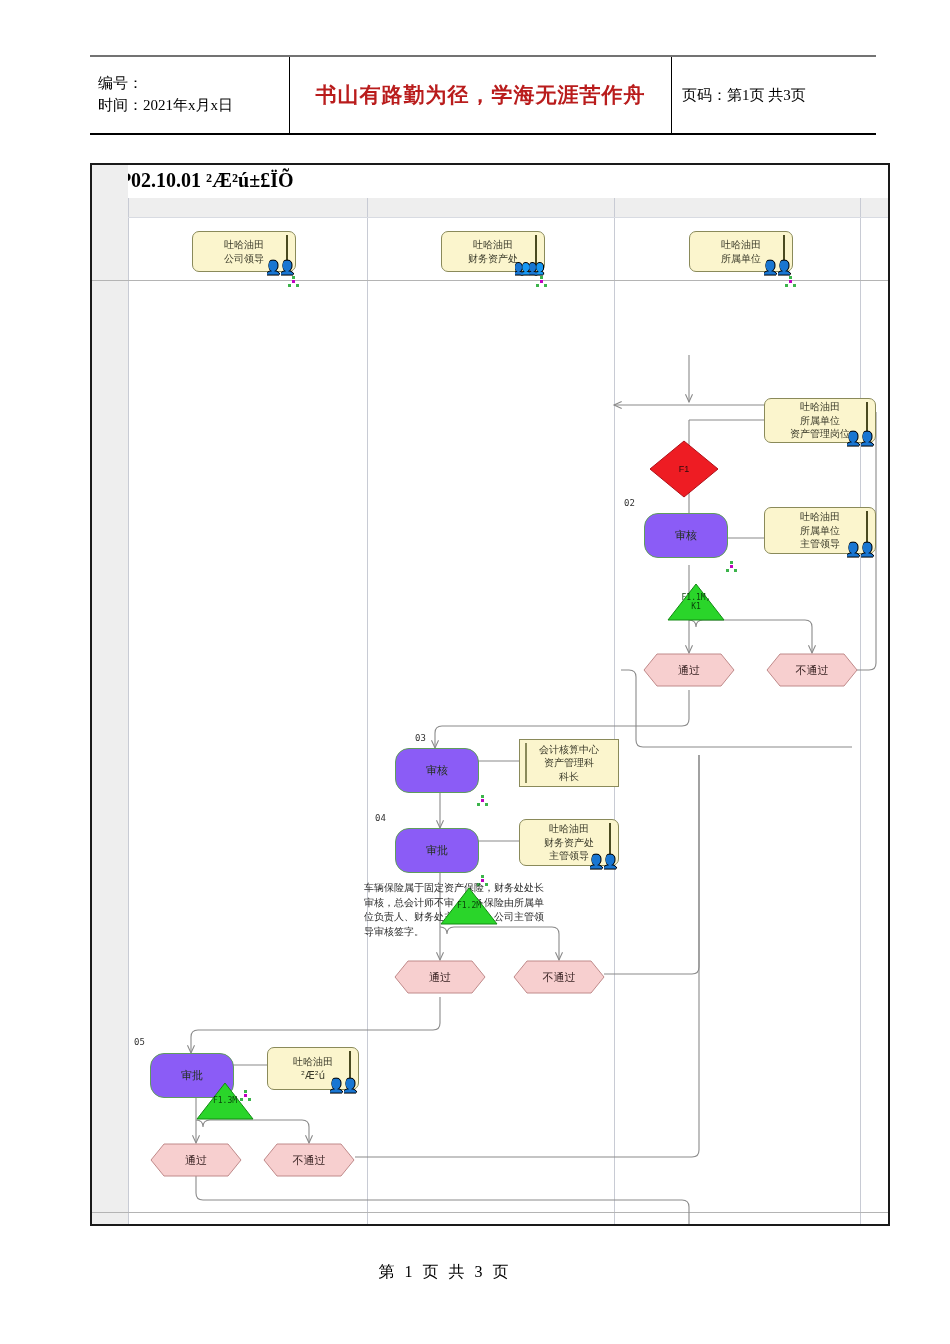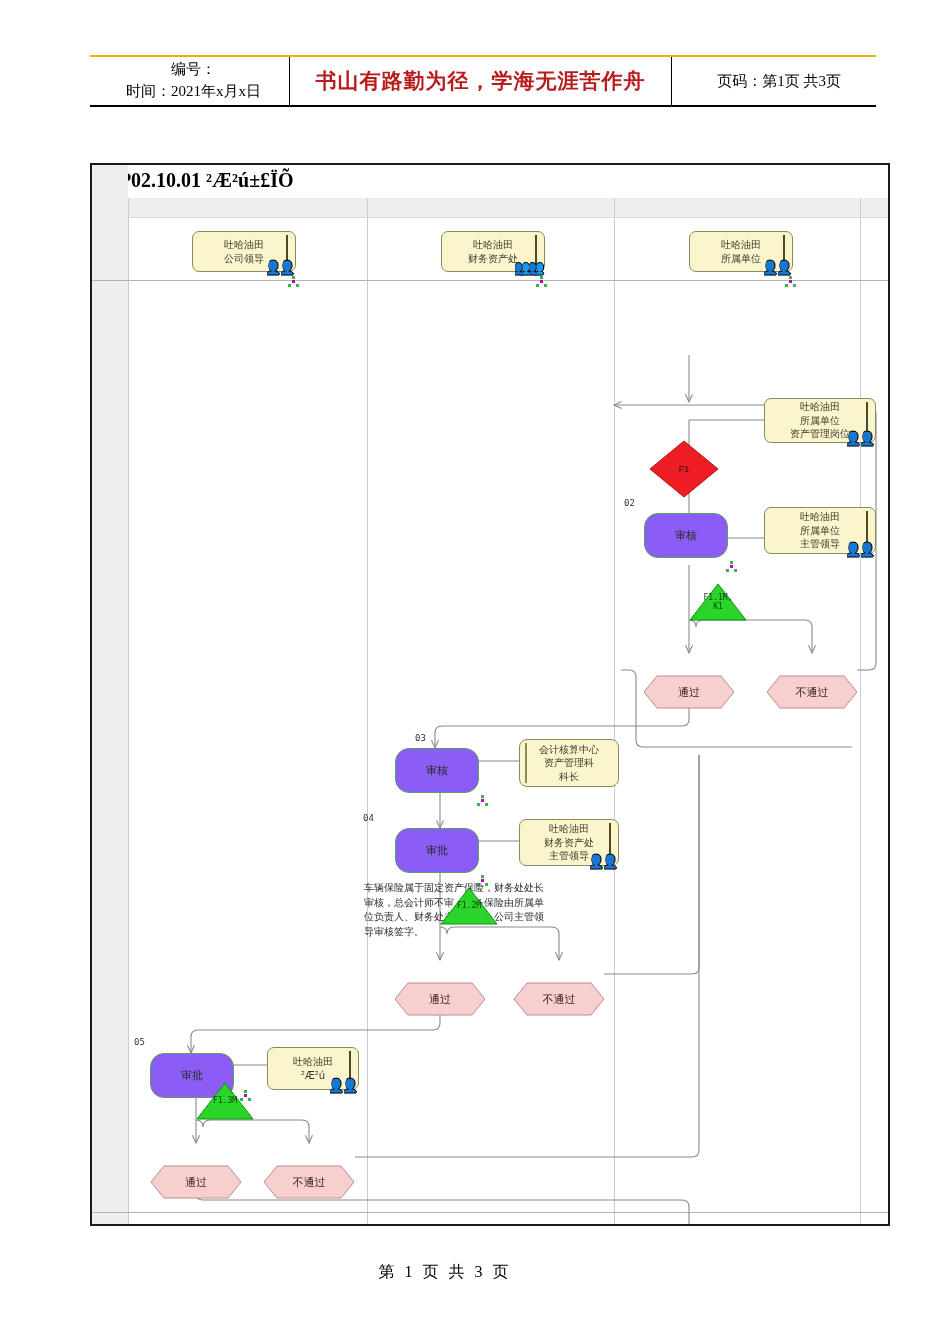--- a/index.html
+++ b/index.html
@@ -13,25 +13,24 @@
   #page {
     position: relative;
     width: 950px; height: 1344px;
     background: #ffffff;
   }
 
   
   .hdr {
     position: absolute;
     left: 90px; top: 55px;
-    width: 786px; height: 52px;
-    border-top: 2px solid #eab308;
+    width: 786px; height: 80px;
+    border-top: 2px solid #737373;
     border-bottom: 2px solid #000;
     display: flex;
-    text-align: center;
   }
   .hdr-cell { display: flex; flex-direction: column; justify-content: center; }
   .hdr-left {
     width: 200px;
     border-right: 1px solid #000;
     padding-left: 8px;
     font-size: 15px;
     line-height: 1.45;
     color: #000;
   }
@@ -103,21 +102,21 @@
     border: 1px solid #8a8a5a;
     border-radius: 7px;
     display: flex; flex-direction: column;
     align-items: center; justify-content: center;
     font-size: 10px;
     line-height: 1.35;
     color: #3a3a2a;
     font-family: "DejaVu Sans", sans-serif;
     text-align: center;
   }
-  .note.sq { border-radius: 8px; }
+  .note.sq { border-radius: 0; }
   .note .bar {
     position: absolute; right: 7px; top: 3px; bottom: 3px; width: 2px;
     background: #4a4a20;
   }
   .note.sq .bar { left: 5px; right: auto; background: #8a8a5a; width: 2px; }
   .note .people {
     position: absolute; right: 1px; bottom: -3px;
     font-size: 13px; line-height: 1; color: #f2d311;
     text-shadow: -0.6px 0 #000, 0.6px 0 #000, 0 -0.6px #000, 0 0.6px #000;
     letter-spacing: -2px;
@@ -130,21 +129,20 @@
     border-radius: 14px;
     display: flex; align-items: center; justify-content: center;
     font-size: 11px; color: #23301f;
     font-family: "DejaVu Sans", sans-serif;
   }
   .hexw {
     position: absolute;
     display: flex; align-items: center; justify-content: center;
     font-size: 11px; color: #3a2424;
     font-family: "DejaVu Sans", sans-serif;
-    margin-top: 22px;
   }
   .hexw svg { position: absolute; left: 0; top: 0; }
   .hexw span { position: relative; z-index: 2; }
 
   .diamond {
     position: absolute;
     display: flex; align-items: center; justify-content: center;
   }
   .diamond svg { position: absolute; left: 0; top: 0; }
   .diamond span { position: relative; z-index: 2; font-size: 9px; color: #2b0c0c;
@@ -344,21 +342,21 @@
       <div class="people">👤👤</div>
     </div>
 
     <svg class="marker" style="left:634px; top:396px;" viewBox="0 0 11 11">
       <rect x="4" y="0" width="3" height="3" fill="#3cb44b"></rect>
         <rect x="4" y="4" width="3" height="3" fill="#c000c0"></rect>
       <rect x="0" y="8" width="3" height="3" fill="#3cb44b"></rect>
         <rect x="8" y="8" width="3" height="3" fill="#3cb44b"></rect>
     </svg>
 
-    <div class="tri" style="left:597px; top:418px; width:58px; height:38px;">
+    <div class="tri" style="left:575px; top:418px; width:58px; height:38px;">
       <svg width="58" height="38" viewBox="0 0 58 38">
         <polygon points="29,1 57,37 1,37" fill="#2ad52a" stroke="#138a13" stroke-width="1"></polygon>
       </svg>
       <span>
         <span>F1.1M,</span><br><span>K1</span>
       </span>
     </div>
 
     <div class="hexw" style="left:551px; top:488px; width:92px; height:34px;">
       <svg width="92" height="34" viewBox="0 0 92 34">
@@ -387,21 +385,21 @@
       <div>科长</div>
     </div>
 
     <svg class="marker" style="left:385px; top:630px;" viewBox="0 0 11 11">
       <rect x="4" y="0" width="3" height="3" fill="#3cb44b"></rect>
         <rect x="4" y="4" width="3" height="3" fill="#c000c0"></rect>
       <rect x="0" y="8" width="3" height="3" fill="#3cb44b"></rect>
         <rect x="8" y="8" width="3" height="3" fill="#3cb44b"></rect>
     </svg>
 
-    <div class="stepno" style="left:271px; top:648px;">04</div>
+    <div class="stepno" style="left:283px; top:648px;">04</div>
 
     <div class="proc" style="left:303px; top:663px; width:84px; height:45px;">
       <span>审批</span>
     </div>
 
     <div class="note" style="left:427px; top:654px; width:100px; height:47px;">
       <div class="bar"></div>
       <div>吐哈油田</div>
       <div>财务资产处</div>
       <div>主管领导</div>

